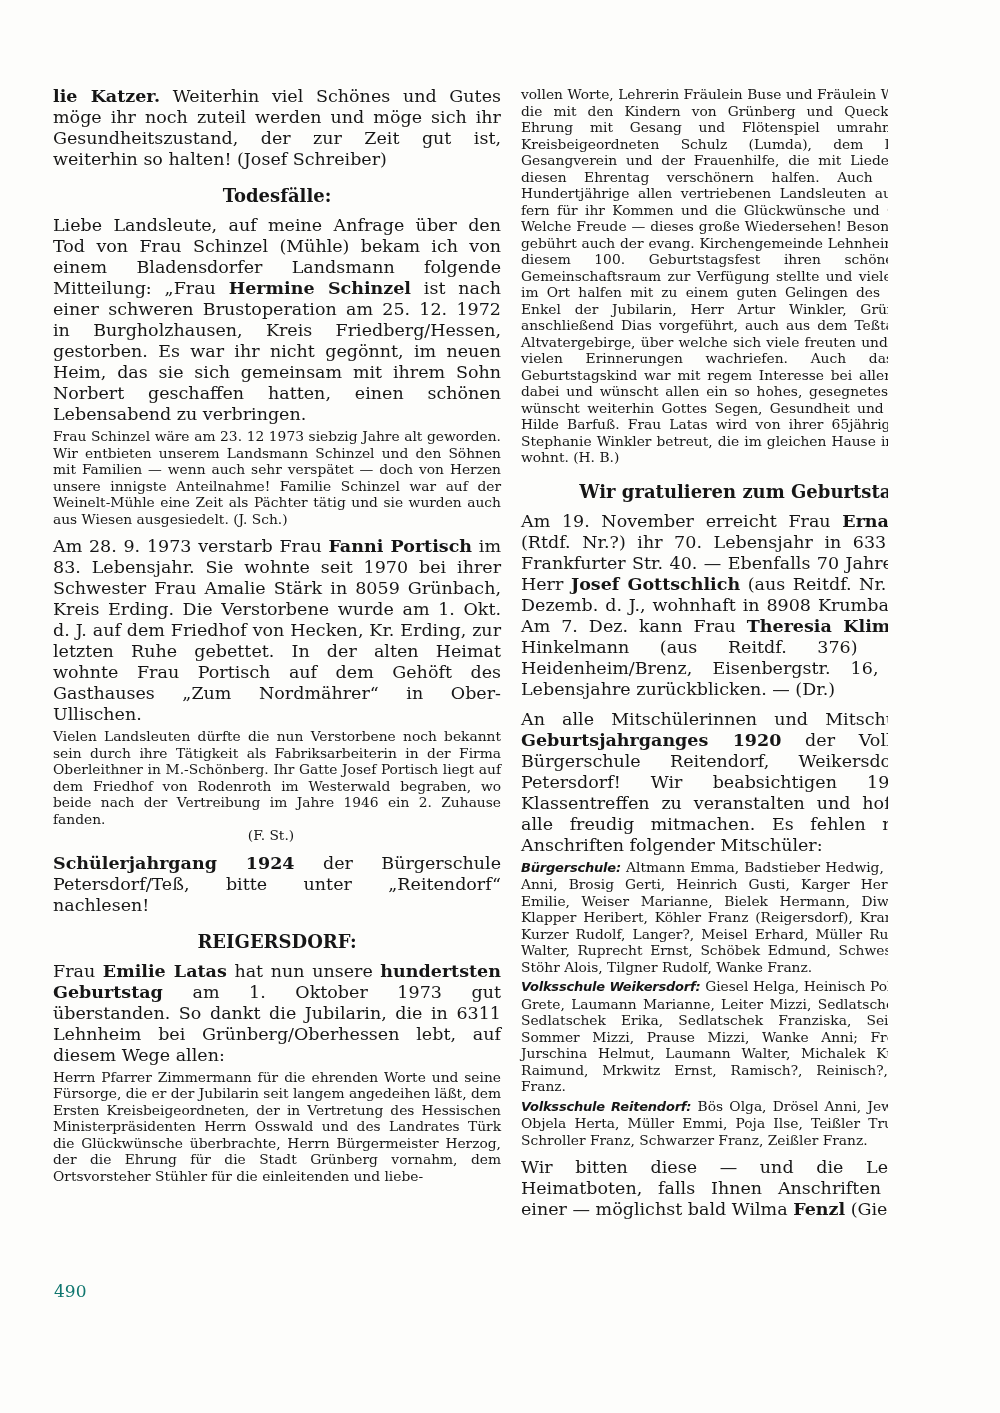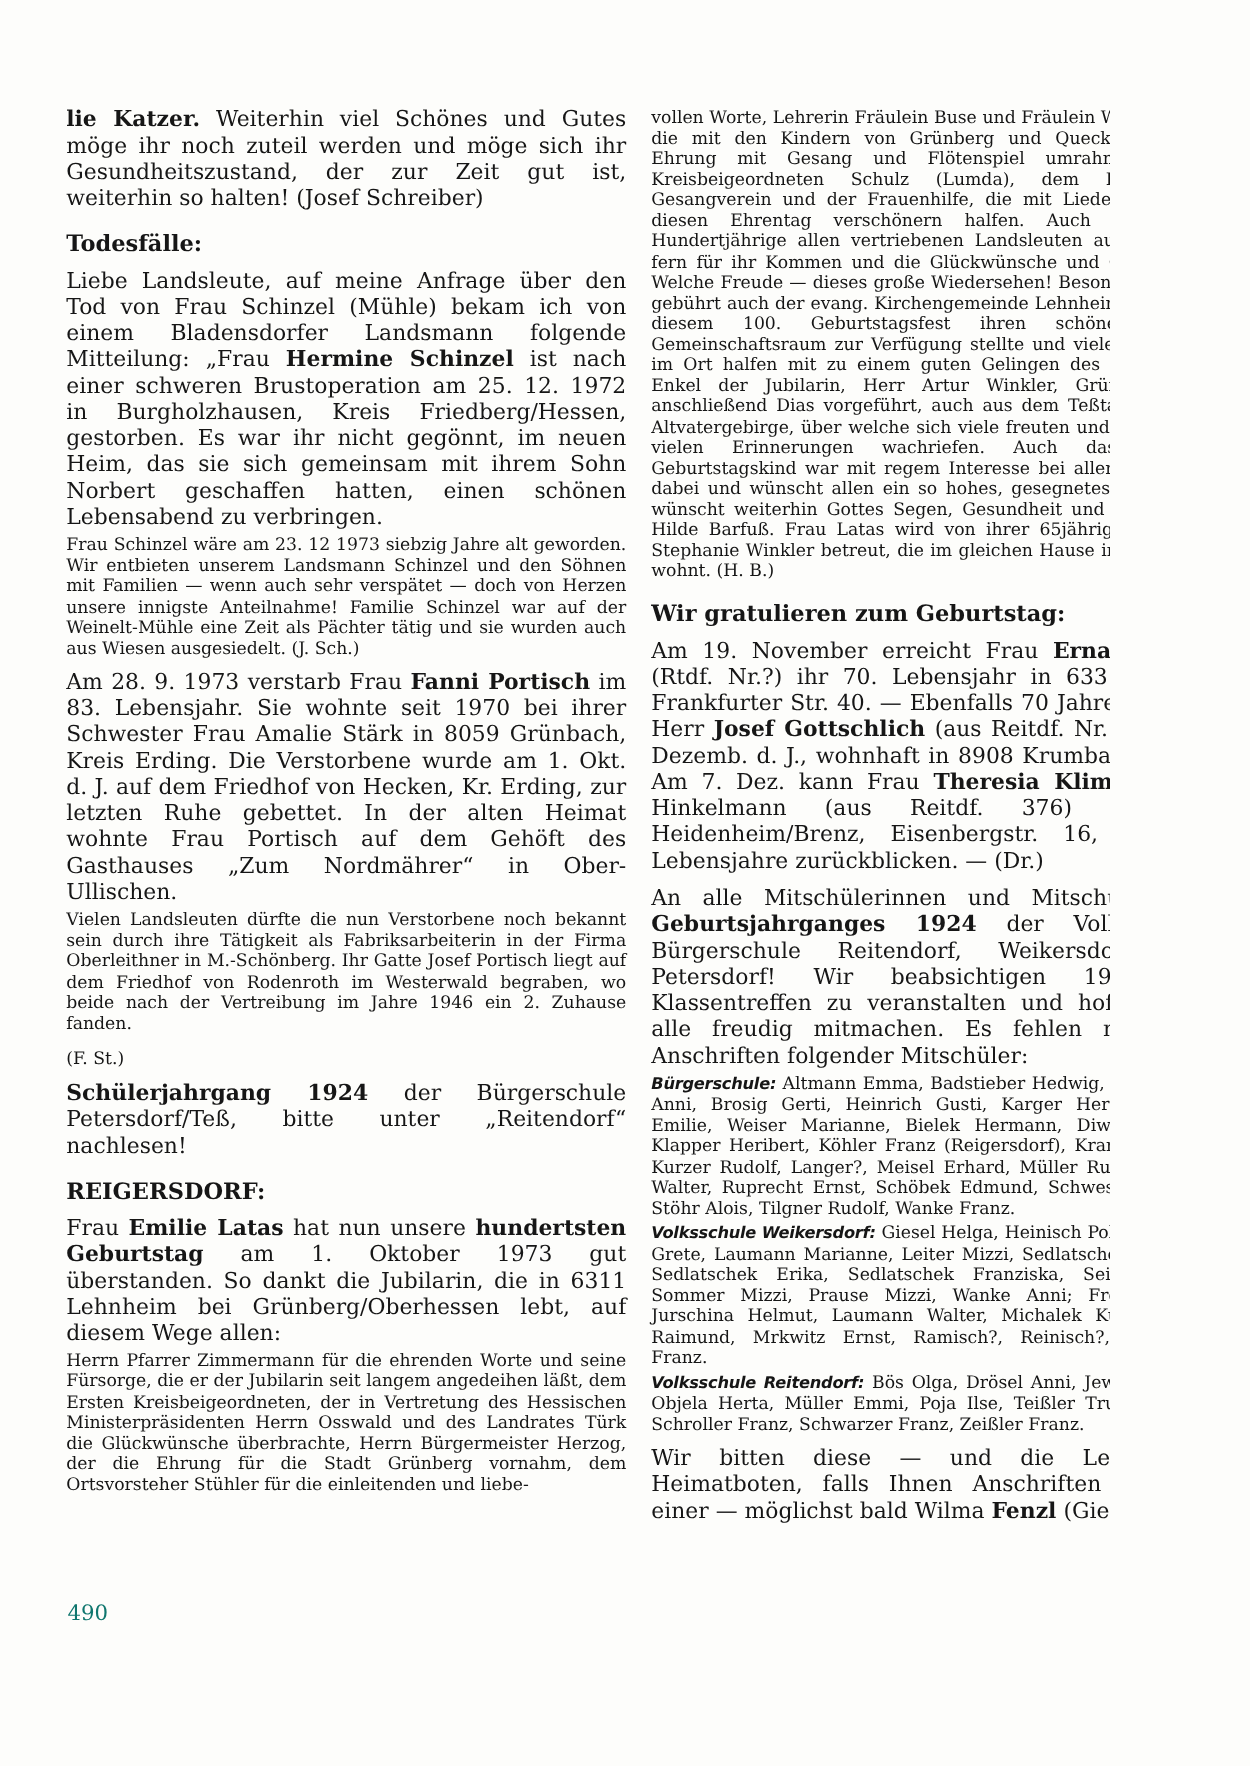--- a/index.html
+++ b/index.html
@@ -33,37 +33,37 @@
     font-family: "DejaVu Serif", serif;
     font-size: 17.5px;
     line-height: 21px;
     margin-top: 9px;
   }
   .heading {
     font-family: "DejaVu Serif", serif;
     font-size: 18px;
     line-height: 21px;
     font-weight: bold;
-    text-align: left;
+    text-align: center;
     margin-top: 15px;
     margin-bottom: 2px;
   }
   .fine {
     font-family: "DejaVu Serif", serif;
     font-size: 13.8px;
     line-height: 16.5px;
     margin-top: 3px;
   }
   .sig {
     font-family: "DejaVu Serif", serif;
     font-size: 13.8px;
     line-height: 16.5px;
-    text-align: left;
+    text-align: center;
     padding-right: 12px;
-    margin-top: 12px;
+    margin-top: 0;
   }
   .col > .block:first-child { margin-top: 0; }
   .bold { font-weight: bold; }
   .sans {
     font-family: "DejaVu Sans", sans-serif;
     font-size: 13px;
     letter-spacing: -0.2px;
     font-style: italic;
   }
   .page-number {
@@ -90,21 +90,21 @@
         <div class="block sig"><span>(F. St.)</span></div>
         <div class="block body"><span class="bold">Schülerjahrgang 1924</span><span> der Bürgerschule Petersdorf/Teß, bitte unter „Reitendorf“ nachlesen!</span></div>
         <div class="block heading"><span class="bold">REIGERSDORF:</span></div>
         <div class="block body"><span>Frau </span><span class="bold">Emilie Latas</span><span> hat nun unsere </span><span class="bold">hundertsten Geburtstag</span><span> am 1. Oktober 1973 gut überstanden. So dankt die Jubilarin, die in 6311 Lehnheim bei Grünberg/Oberhessen lebt, auf diesem Wege allen:</span></div>
         <div class="block fine"><span>Herrn Pfarrer Zimmermann für die ehrenden Worte und seine Fürsorge, die er der Jubilarin seit langem angedeihen läßt, dem Ersten Kreisbeigeordneten, der in Vertretung des Hessischen Ministerpräsidenten Herrn Osswald und des Landrates Türk die Glückwünsche überbrachte, Herrn Bürgermeister Herzog, der die Ehrung für die Stadt Grünberg vornahm, dem Ortsvorsteher Stühler für die einleitenden und liebe-</span></div>
       </div>
     <div class="col">
         <div class="block fine"><span>vollen Worte, Lehrerin Fräulein Buse und Fräulein Wiencziersz, die mit den Kindern von Grünberg und Queckborn diese Ehrung mit Gesang und Flötenspiel umrahmten, dem Kreisbeigeordneten Schulz (Lumda), dem Lehnheimer Gesangverein und der Frauenhilfe, die mit Lieder-Vorträgen diesen Ehrentag verschönern halfen. Auch dankt die Hundertjährige allen vertriebenen Landsleuten aus nah und fern für ihr Kommen und die Glückwünsche und Geschenke! Welche Freude — dieses große Wiedersehen! Besonderer Dank gebührt auch der evang. Kirchengemeinde Lehnheim, da sie zu diesem 100. Geburtstagsfest ihren schönen neuen Gemeinschaftsraum zur Verfügung stellte und viele Bewohner im Ort halfen mit zu einem guten Gelingen des Festes. Ein Enkel der Jubilarin, Herr Artur Winkler, Grünberg, hat anschließend Dias vorgeführt, auch aus dem Teßtal und dem Altvatergebirge, über welche sich viele freuten und welche bei vielen Erinnerungen wachriefen. Auch das betagte Geburtstagskind war mit regem Interesse bei allen Ehrungen dabei und wünscht allen ein so hohes, gesegnetes Alter. Nun wünscht weiterhin Gottes Segen, Gesundheit und alles Gute: Hilde Barfuß. Frau Latas wird von ihrer 65jährigen Tochter Stephanie Winkler betreut, die im gleichen Hause in Lehnheim wohnt. (H. B.)</span></div>
         <div class="block heading"><span class="bold">Wir gratulieren zum Geburtstag:</span></div>
         <div class="block body"><span>Am 19. November erreicht Frau </span><span class="bold">Erna Greger</span><span> (Rtdf. Nr.?) ihr 70. Lebensjahr in 633 Wetzlar, Frankfurter Str. 40. — Ebenfalls 70 Jahre alt wird Herr </span><span class="bold">Josef Gottschlich</span><span> (aus Reitdf. Nr. ?) am 2. Dezemb. d. J., wohnhaft in 8908 Krumbach 21. — Am 7. Dez. kann Frau </span><span class="bold">Theresia Klimek,</span><span> geb. Hinkelmann (aus Reitdf. 376) in 792 Heidenheim/Brenz, Eisenbergstr. 16, auf 82 Lebensjahre zurückblicken. — (Dr.)</span></div>
-        <div class="block body"><span>An alle Mitschülerinnen und Mitschüler des </span><span class="bold">Geburtsjahrganges 1924</span><span> der Volks- und Bürgerschule Reitendorf, Weikersdorf und Petersdorf! Wir beabsichtigen 1974 ein Klassentreffen zu veranstalten und hoffen, daß alle freudig mitmachen. Es fehlen noch die Anschriften folgender Mitschüler:</span></div>
+        <div class="block body"><span>An alle Mitschülerinnen und Mitschüler des </span><span class="bold">Geburtsjahrganges 1920</span><span> der Volks- und Bürgerschule Reitendorf, Weikersdorf und Petersdorf! Wir beabsichtigen 1974 ein Klassentreffen zu veranstalten und hoffen, daß alle freudig mitmachen. Es fehlen noch die Anschriften folgender Mitschüler:</span></div>
         <div class="block fine"><span class="bold sans">Bürgerschule:</span><span> Altmann Emma, Badstieber Hedwig, Breitschädl Anni, Brosig Gerti, Heinrich Gusti, Karger Herta, Olbrich Emilie, Weiser Marianne, Bielek Hermann, Diwisch Adolf, Klapper Heribert, Köhler Franz (Reigersdorf), Kranich Alfred, Kurzer Rudolf, Langer?, Meisel Erhard, Müller Rudolf, Poppe Walter, Ruprecht Ernst, Schöbek Edmund, Schwestak Otmar, Stöhr Alois, Tilgner Rudolf, Wanke Franz.</span></div>
         <div class="block fine"><span class="bold sans">Volksschule Weikersdorf:</span><span> Giesel Helga, Heinisch Poldi, Kalliger Grete, Laumann Marianne, Leiter Mizzi, Sedlatschek Elfriede, Sedlatschek Erika, Sedlatschek Franziska, Seidel Grete, Sommer Mizzi, Prause Mizzi, Wanke Anni; Freitag Max, Jurschina Helmut, Laumann Walter, Michalek Kurt, Müller Raimund, Mrkwitz Ernst, Ramisch?, Reinisch?, Turtschin Franz.</span></div>
         <div class="block fine"><span class="bold sans">Volksschule Reitendorf:</span><span> Bös Olga, Drösel Anni, Jewansky Ilse, Objela Herta, Müller Emmi, Poja Ilse, Teißler Trude; Beck?, Schroller Franz, Schwarzer Franz, Zeißler Franz.</span></div>
         <div class="block body"><span>Wir bitten diese — und die Leser des Heimatboten, falls Ihnen Anschriften bekannt einer — möglichst bald Wilma </span><span class="bold">Fenzl</span><span> (Giesel),</span></div>
       </div>
   </div>
   <div class="page-number">490</div>
 </div>
 
 </body></html>

